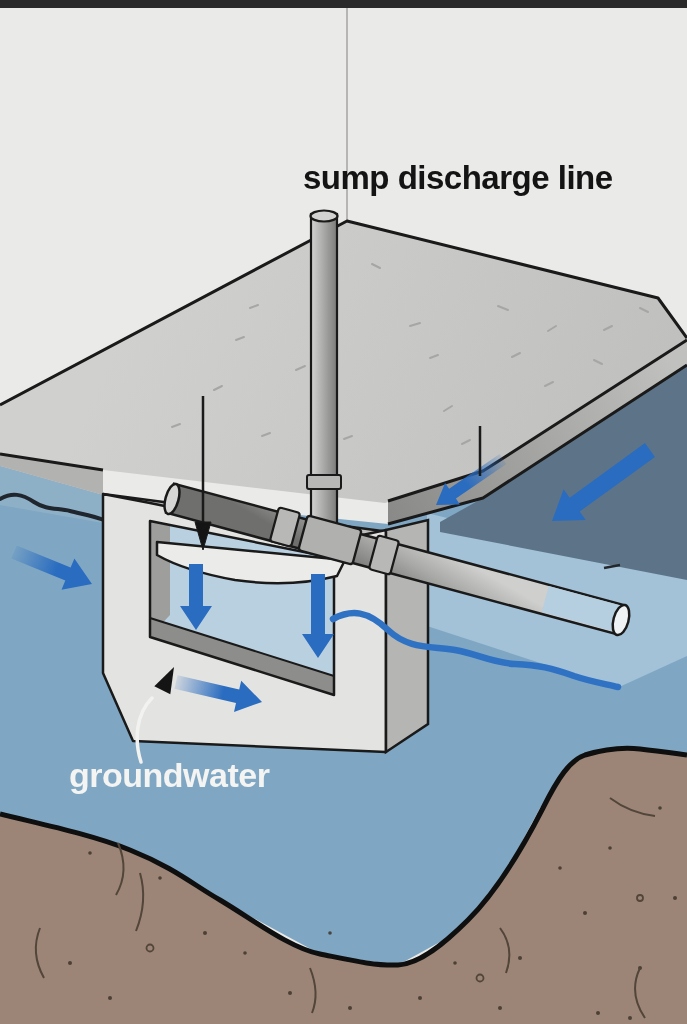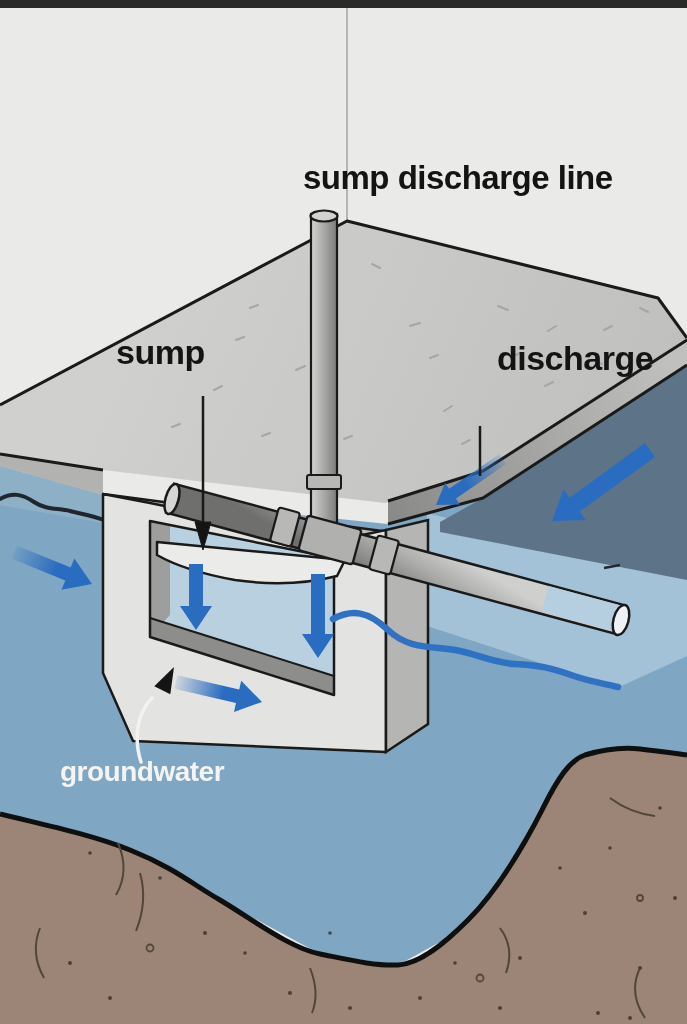--- a/index.html
+++ b/index.html
@@ -4,21 +4,21 @@
 <style>
   html,body{margin:0;padding:0;background:#2a2a2a;}
   .stage{position:relative;width:687px;height:1024px;overflow:hidden;
          font-family:"Liberation Sans","DejaVu Sans",sans-serif;background:var(--wall);margin-top:8px;}
   .stage svg{position:absolute;left:0;top:0;}
   .lbl{position:absolute;font-weight:bold;color:var(--label_dark);
        letter-spacing:-0.5px;white-space:nowrap;line-height:1.15;}
   #lbl-sdl{left:303px;top:151px;font-size:33px;}
   #lbl-sump{left:116px;top:325px;font-size:34px;}
   #lbl-dl{left:497px;top:327px;font-size:34px;line-height:1.36;}
-  #lbl-gw{left:60px;top:748px;font-size:28px;color:var(--label_light);}
+  #lbl-gw{left:69px;top:748px;font-size:34px;color:var(--label_light);}
   
   .f-wall{fill:var(--wall);}
   .f-waterL{fill:var(--water_left);} .f-waterLt{fill:var(--water_light);}
   .f-waterDk{fill:var(--water_dark);} .f-sumpw{fill:var(--sump_water);}
   .f-soil{fill:var(--soil);} .f-conc{fill:var(--concrete_light);}
   .f-arrow{fill:var(--arrow_blue);}
   .s-ink{stroke:var(--ink);} .s-ripple{stroke:var(--ripple_blue);}
 </style>
 </head>
 <body>
@@ -194,18 +194,16 @@
     <polygon points="195,514 211,514 203,542" class="s-ink" fill="#141414" stroke-width="1"></polygon>
   </g>
   <line x1="480" y1="418" x2="480" y2="468" class="s-ink" stroke-width="2.5"></line>
   <g>
     <path d="M141,754 C134,732 136,706 152,690" fill="none" stroke="#f2f2f0" stroke-width="3.5" stroke-linecap="round"></path>
     <polygon points="174,659 170.3,686.3 154.3,678.2" fill="#141414"></polygon>
   </g>
 </svg>
 
 <div class="lbl" id="lbl-sdl">sump discharge line</div>
-<div class="lbl" id="lbl-sump">sump</div>
 <div class="lbl" id="lbl-dl">
-  <div>discharge</div>
 </div>
 <div class="lbl" id="lbl-gw">groundwater</div>
 </div>
 
 </body></html>

